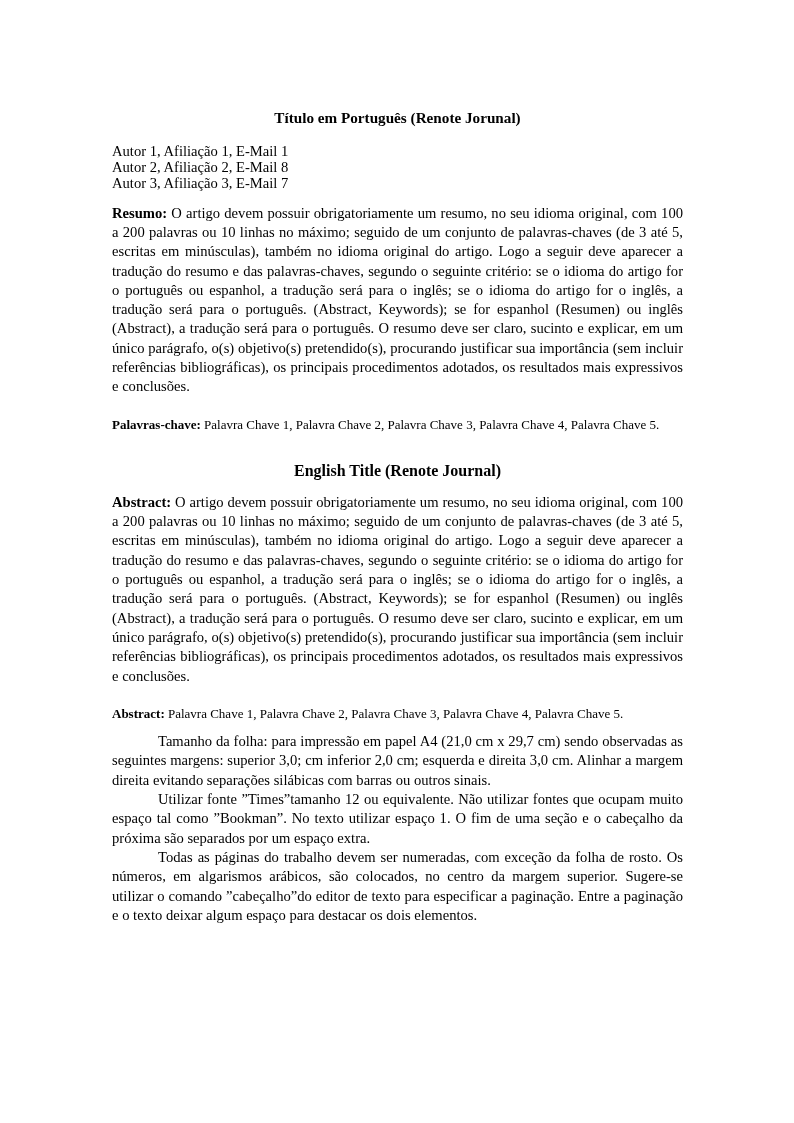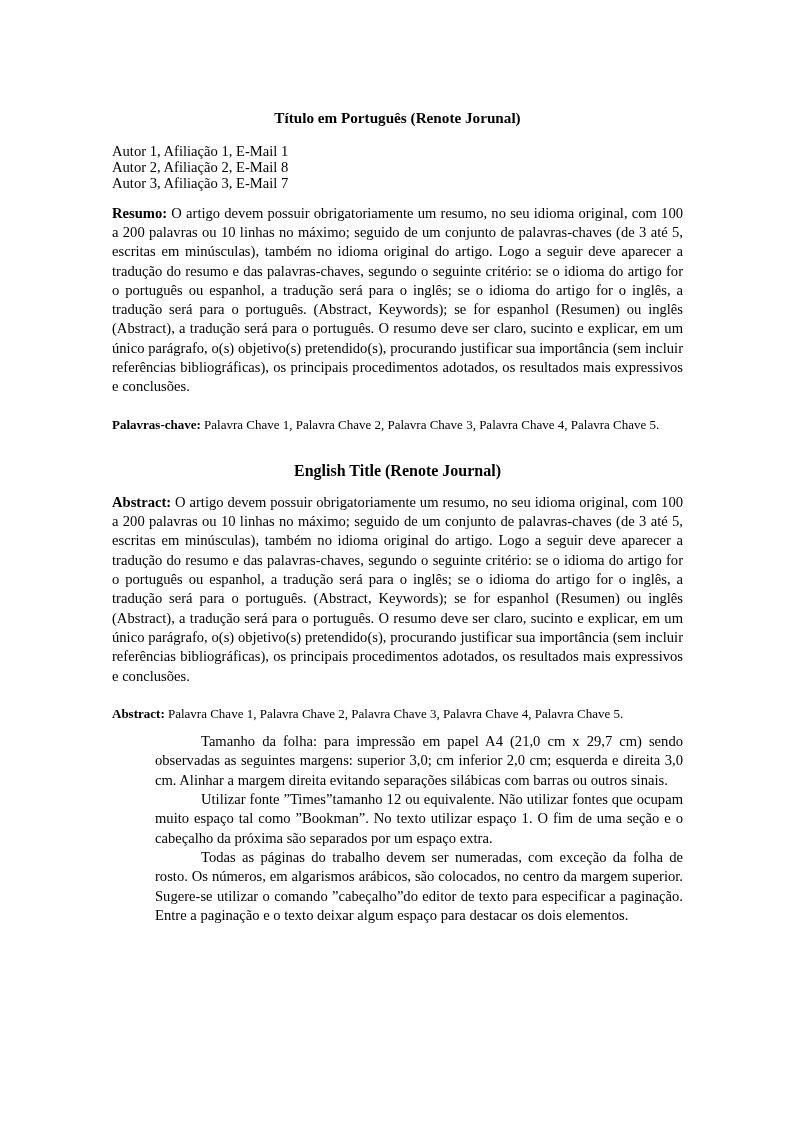--- a/index.html
+++ b/index.html
@@ -83,21 +83,20 @@
   .body-paragraph {
     font-size: 14.6px;
     line-height: 19.3px;
     text-align: justify;
     text-justify: inter-word;
     text-indent: 46px;
     margin: 0;
   }
   .body-group {
     margin-top: 9px;
-    margin-left: 43px;
   }
 </style>
 </head>
 <body>
 
 <div class="page">
   <div class="content">
 
     <div class="doc-title">Título em Português (Renote Jorunal)</div>
 

